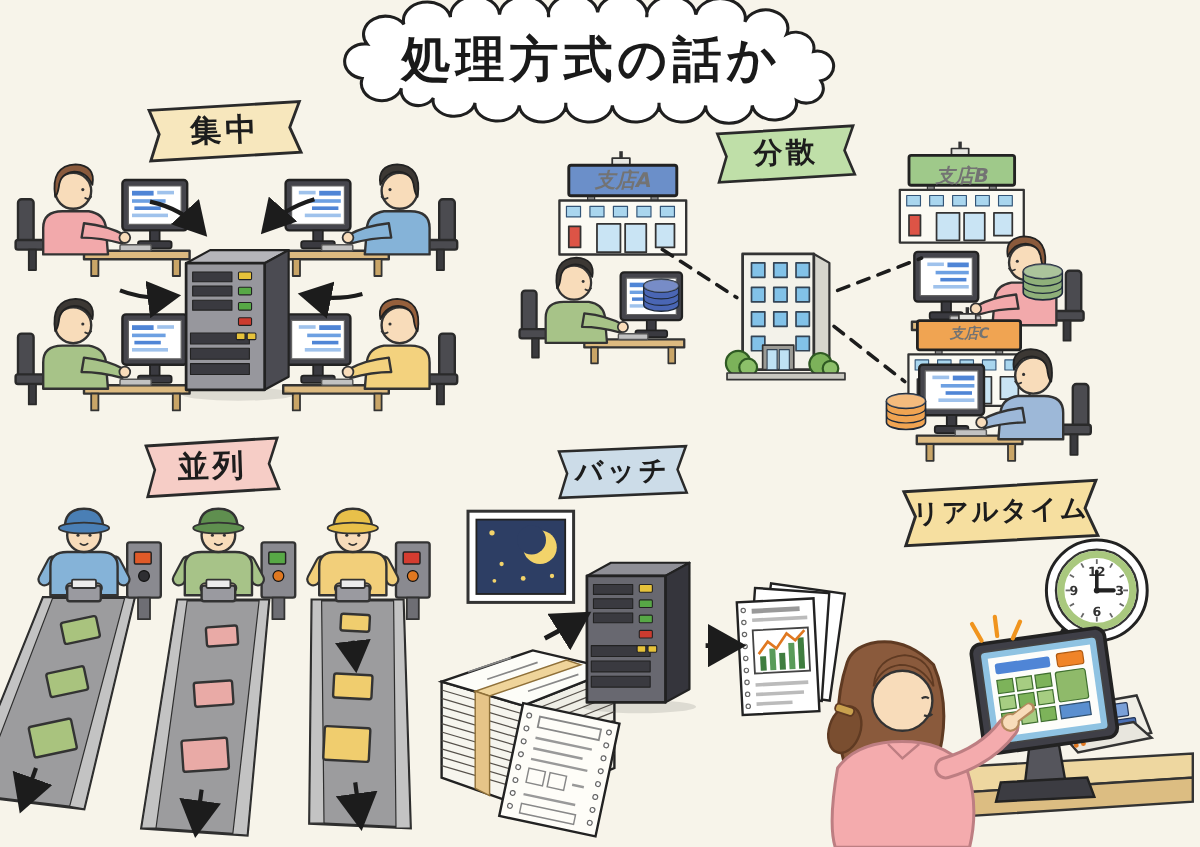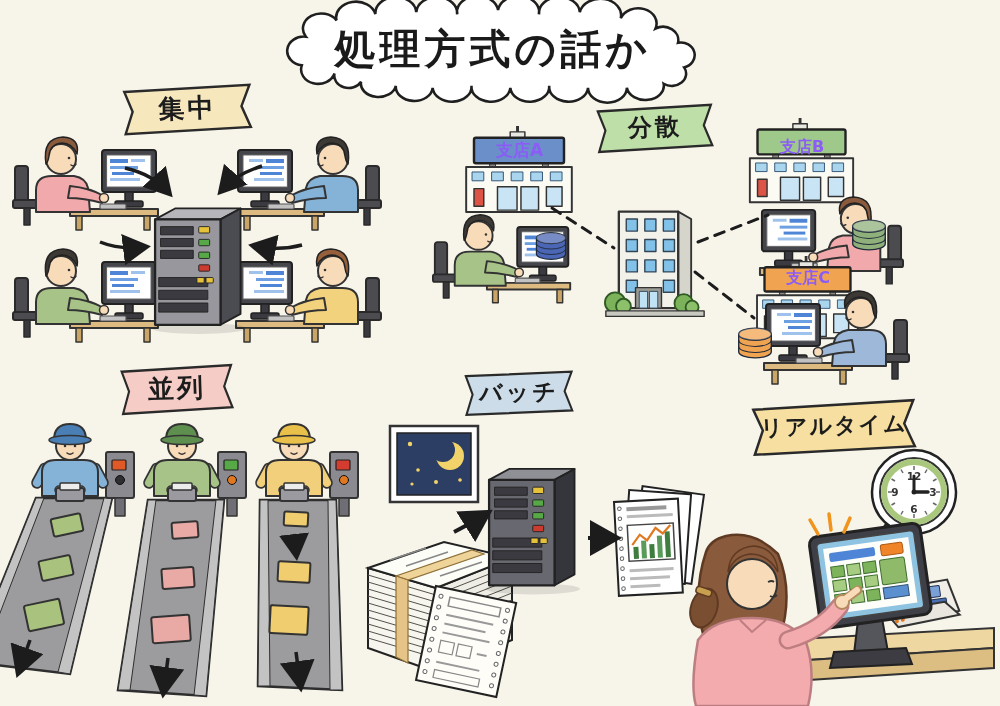--- a/index.html
+++ b/index.html
@@ -6,21 +6,21 @@
   #stage{position:relative;width:1000px;height:706px;background:#f7f4ea;overflow:hidden;
          font-family:"DejaVu Sans","Liberation Sans",sans-serif;}
   .abs{position:absolute;}
   svg{display:block;overflow:visible;}
   .banner{position:absolute;}
   .banner svg{width:100%;height:100%;}
   .banner-label{position:absolute;left:0;top:0;width:100%;height:100%;
     display:flex;align-items:center;justify-content:center;
     font-weight:700;color:#1c1c1c;letter-spacing:3px;}
   .sign-label{position:absolute;display:flex;align-items:center;justify-content:center;
-    font-weight:700;color:#8b5cf6;}
+    font-weight:700;color:#737373;font-style:italic;}
   .title-text{font-weight:700;fill:#1a1a1a;letter-spacing:4px;}
   .clock-num{font-size:10.5px;font-weight:700;fill:#333;}
 </style>
 </head>
 <body>
 
 <div id="stage">
 
   <svg width="0" height="0" style="position:absolute" aria-hidden="true">
     <defs>
@@ -217,21 +217,21 @@
   <svg class="abs" style="left:756px;top:186px;--shirt:#f2a9ab;--hair:#8a5a3c" width="148" height="104" viewBox="0 0 150 105">
     <use href="#ws" transform="translate(150,0) scale(-1,1)"></use>
     </svg>
   <svg class="abs" style="left:850px;top:218px;--db:#8fb07a" width="38" height="34" viewBox="0 0 56 50">
       <use href="#cyl"></use>
     </svg>
 
   <svg class="abs" style="left:750px;top:256px;--sign:#f0a452" width="115" height="86" viewBox="0 0 120 92">
       <use href="#branch"></use>
     </svg>
-  <div class="sign-label" style="left:764px;top:266px;width:88px;height:25px;font-size:16px">支店C</div>
+  <div class="sign-label" style="left:764px;top:266px;width:88px;height:25px;font-size:12px">支店C</div>
   <svg class="abs" style="left:760px;top:280px;--shirt:#9db8d8;--hair:#3c3834" width="150" height="105" viewBox="0 0 150 105">
     <use href="#ws" transform="translate(150,0) scale(-1,1)"></use>
     </svg>
   <svg class="abs" style="left:736px;top:326px;--db:#f0a452" width="38" height="34" viewBox="0 0 56 50">
       <use href="#cyl"></use>
     </svg>
 
   <svg class="abs" style="left:540px;top:192px" width="240" height="145" viewBox="0 0 240 145">
     <line x1="12" y1="16" x2="74" y2="56" stroke="#1c1c1c" stroke-width="3" stroke-dasharray="10 8" stroke-linecap="round"></line>
     <line x1="158" y1="50" x2="228" y2="23" stroke="#1c1c1c" stroke-width="3" stroke-dasharray="10 8" stroke-linecap="round"></line>

